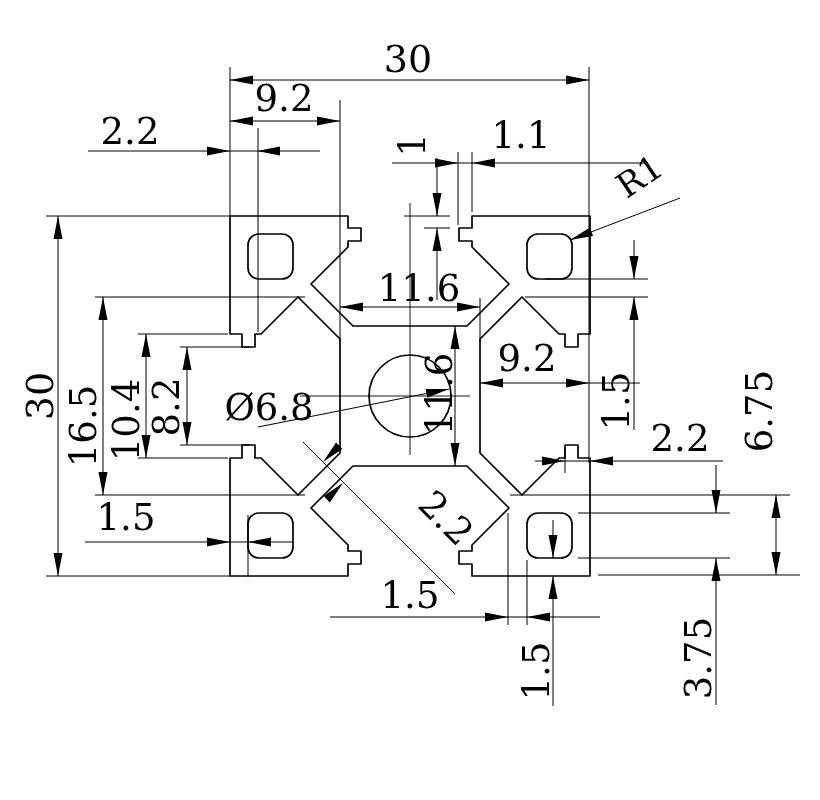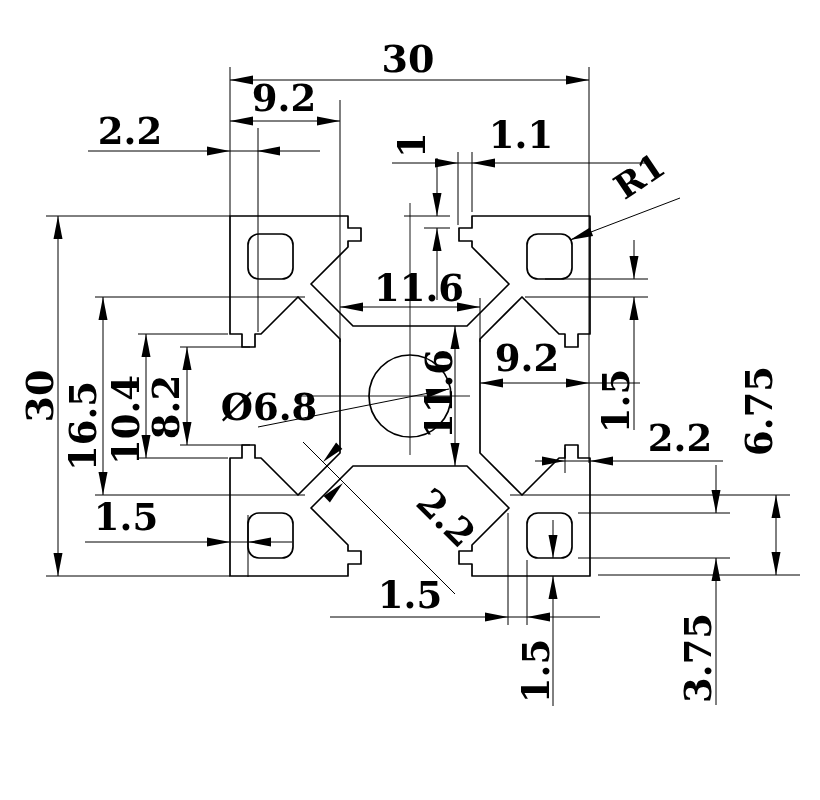--- a/index.html
+++ b/index.html
@@ -2,21 +2,20 @@
 <html><head>
 <meta charset="utf-8">
 <style>
   html,body{margin:0;padding:0;background:#ffffff;}
   .canvas{
     position:relative;
     width:820px;height:800px;
     background:#ffffff;
     overflow:hidden;
     font-family:"DejaVu Serif","Liberation Serif",serif;
-    font-weight:bold;
   }
   svg text{
     font-family:"DejaVu Serif","Liberation Serif",serif;
     fill:#000000;
   }
   .outline{fill:none;stroke:#000;stroke-width:1.7px;stroke-linejoin:round;}
   .thin{fill:none;stroke:#000;stroke-width:1px;}
   .hair{fill:none;stroke:#000;stroke-width:0.9px;}
   .arrow{fill:#000;stroke:none;}
 </style>

